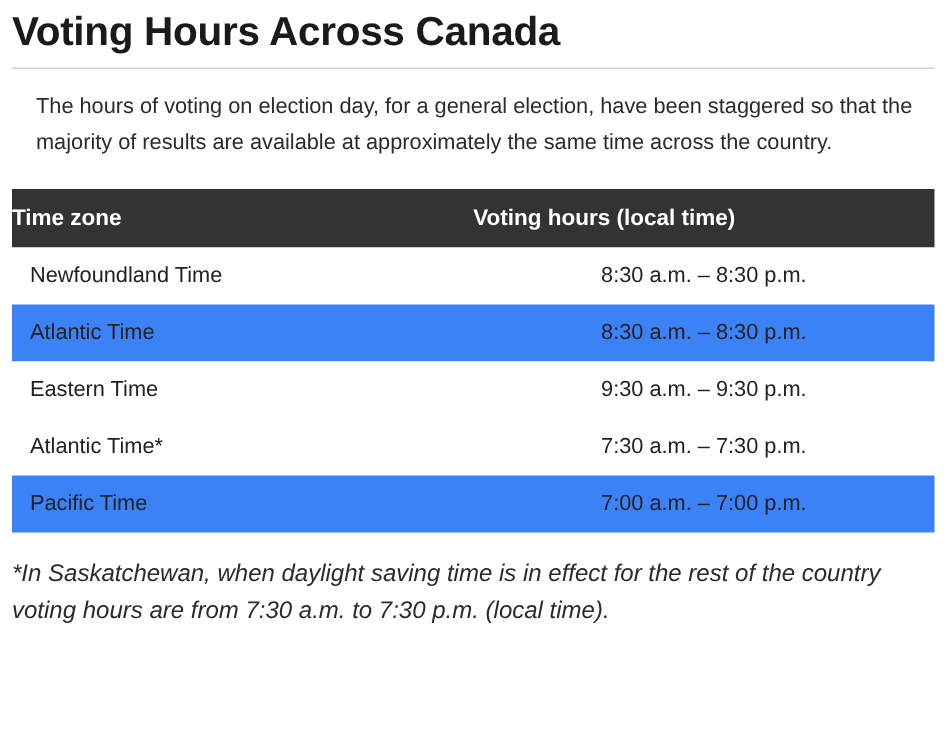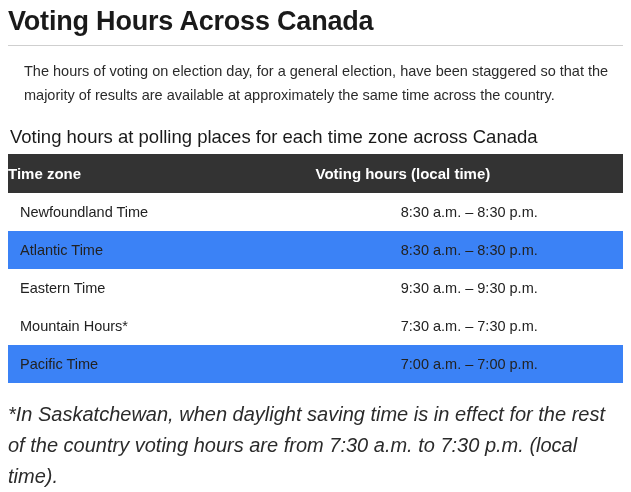--- a/index.html
+++ b/index.html
@@ -73,38 +73,37 @@
   table.hours td.col-hours {
     text-align: center;
   }
   table.hours tr.odd td {
     background: #ffffff;
   }
   table.hours tr.even td {
     background: #3b82f6;
   }
   .footnote {
-    font-size: 20px;
+    font-size: 16px;
     font-style: italic;
     color: #2b2b2b;
     line-height: 1.55;
     margin: 16px 0 0 0;
   }
 </style>
 </head>
 <body>
 
 <div class="page">
 
   <h1 class="page-title">Voting Hours Across Canada</h1>
   <hr class="title-rule">
 
   <p class="intro">The hours of voting on election day, for a general election, have been staggered so that the majority of results are available at approximately the same time across the country.</p>
 
-  <div class="table-caption">Voting hours at polling places for each time zone across Canada</div>
 
   <table class="hours">
     <thead>
       <tr>
         <th class="col-zone">Time zone</th>
         <th class="col-hours">Voting hours (local time)</th>
       </tr>
     </thead>
     <tbody>
       <tr class="odd">
@@ -113,21 +112,21 @@
       </tr>
       <tr class="even">
         <td class="col-zone">Atlantic Time</td>
         <td class="col-hours">8:30 a.m. – 8:30 p.m.</td>
       </tr>
       <tr class="odd">
         <td class="col-zone">Eastern Time</td>
         <td class="col-hours">9:30 a.m. – 9:30 p.m.</td>
       </tr>
       <tr class="odd">
-        <td class="col-zone">Mountain Hours*</td>
+        <td class="col-zone">Atlantic Time*</td>
         <td class="col-hours">7:30 a.m. – 7:30 p.m.</td>
       </tr>
       <tr class="even">
         <td class="col-zone">Pacific Time</td>
         <td class="col-hours">7:00 a.m. – 7:00 p.m.</td>
       </tr>
     </tbody>
   </table>
 
   <p class="footnote">*In Saskatchewan, when daylight saving time is in effect for the rest of the country voting hours are from 7:30 a.m. to 7:30 p.m. (local time).</p>

